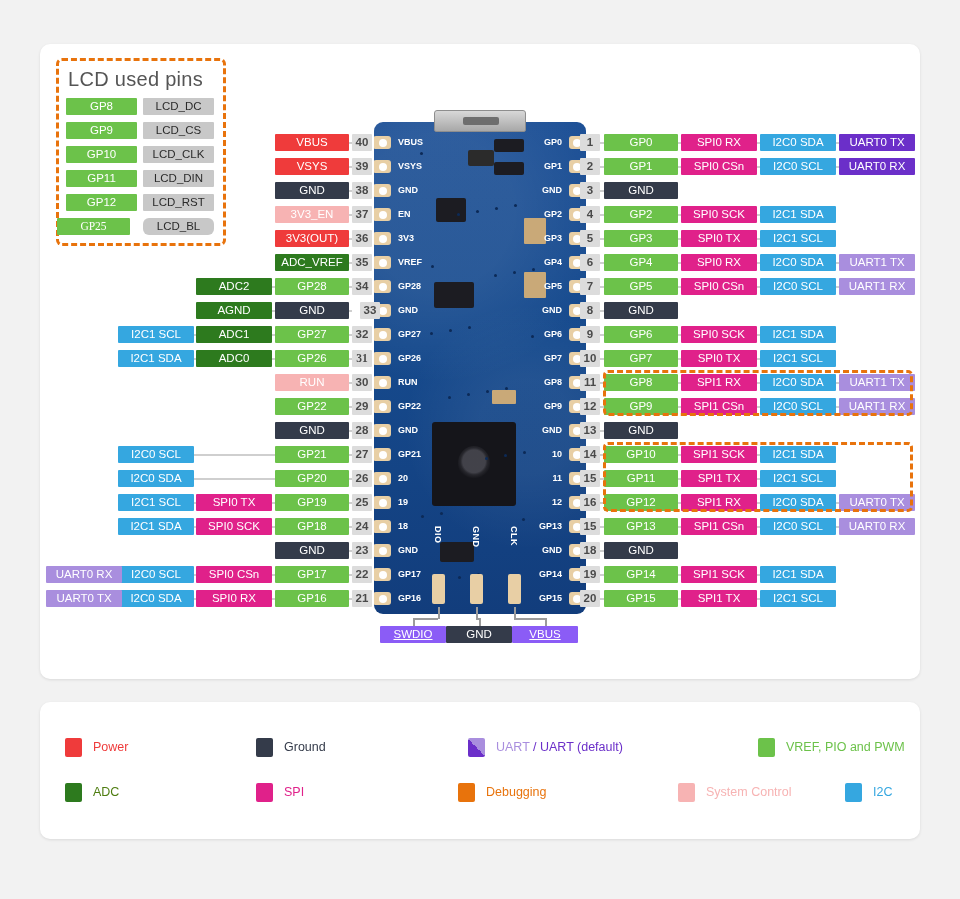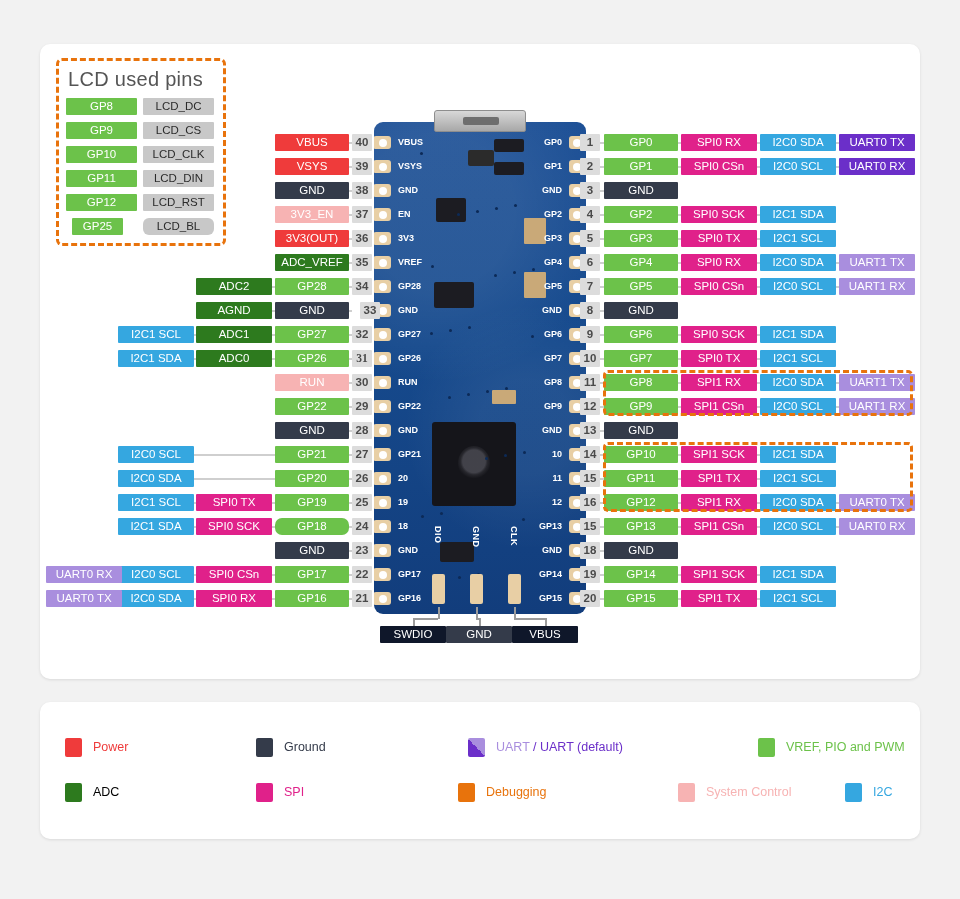--- a/index.html
+++ b/index.html
@@ -37,21 +37,21 @@
   }
   .b-gpio  { background: #6cc24a; }
   .b-spi   { background: #e0218a; }
   .b-i2c   { background: #35a7e0; }
   .b-uart0 { background: #6b2fc9; }
   .b-uart1 { background: #a98ede; }
   .b-gnd   { background: #343b4a; }
   .b-pwr   { background: #ef3b3b; }
   .b-sys   { background: #f7b3b3; }
   .b-adc   { background: #2d7a1e; }
-  .b-debug { background: #0f172a; }
+  .b-debug { background: #8b5cf6; text-decoration: underline; }
   .b-lcd   { background: #c8c8c8; color:#2b2b2b; }
 
   .pinnum {
     position: absolute;
     height: 17px; line-height: 17px;
     width: 20px;
     text-align: center;
     background: #dcdcdc;
     color: #4a4a4a;
     font-size: 11.5px;
@@ -234,21 +234,21 @@
       <div class="badge b-gpio lcd-row-gp" style="top: 98px; left: 66px; width: 71px;">GP8</div>
       <div class="badge b-lcd" style="top: 98px; left: 143px; width: 71px;">LCD_DC</div>
       <div class="badge b-gpio lcd-row-gp" style="top: 122px; left: 66px; width: 71px;">GP9</div>
       <div class="badge b-lcd" style="top: 122px; left: 143px; width: 71px;">LCD_CS</div>
       <div class="badge b-gpio lcd-row-gp" style="top: 146px; left: 66px; width: 71px;">GP10</div>
       <div class="badge b-lcd" style="top: 146px; left: 143px; width: 71px;">LCD_CLK</div>
       <div class="badge b-gpio lcd-row-gp" style="top: 170px; left: 66px; width: 71px;">GP11</div>
       <div class="badge b-lcd" style="top: 170px; left: 143px; width: 71px;">LCD_DIN</div>
       <div class="badge b-gpio lcd-row-gp" style="top: 194px; left: 66px; width: 71px;">GP12</div>
       <div class="badge b-lcd" style="top: 194px; left: 143px; width: 71px;">LCD_RST</div>
-      <div class="badge b-gpio lcd-row-gp" style="top: 218px; left: 72px; width: 51px;">GP25</div>
+      <div class="badge b-gpio lcd-row-gp" style="top: 218px; left: 57px; width: 73px; font-family: Liberation Serif, serif;">GP25</div>
       <div class="badge b-lcd" style="top: 218px; left: 143px; width: 71px; border-radius: 6px;">LCD_BL</div>
     </div>
 
   <div id="board">
     <div id="board-inner">
       <div id="bootsel"></div>
       <div id="rp2040"></div>
       <div class="chip" style="left:62px; top:76px; width:30px; height:24px;"></div>
       <div class="chip" style="left:60px; top:160px; width:40px; height:26px;"></div>
       <div class="chip" style="left:66px; top:420px; width:34px; height:20px;"></div>
@@ -525,21 +525,21 @@
       <div class="conn" style="left: 194px; top: 478px; width: 2px;"></div>
       <div class="pinnum" style="left: 352px; top: 494px;">25</div>
       <div class="conn" style="left: 346px; top: 502px; width: 6px;"></div>
       <div class="badge b-gpio" style="left: 275px; top: 494px; width: 74px;">GP19</div>
       <div class="badge b-spi" style="left: 196px; top: 494px; width: 76px;">SPI0 TX</div>
       <div class="conn" style="left: 272px; top: 502px; width: 3px;"></div>
       <div class="badge b-i2c" style="left: 118px; top: 494px; width: 76px;">I2C1 SCL</div>
       <div class="conn" style="left: 194px; top: 502px; width: 2px;"></div>
       <div class="pinnum" style="left: 352px; top: 518px;">24</div>
       <div class="conn" style="left: 346px; top: 526px; width: 6px;"></div>
-      <div class="badge b-gpio" style="left: 275px; top: 518px; width: 74px; border-radius: 7px;">GP18</div>
+      <div class="badge b-gpio" style="left: 275px; top: 518px; width: 74px;">GP18</div>
       <div class="badge b-spi" style="left: 196px; top: 518px; width: 76px;">SPI0 SCK</div>
       <div class="conn" style="left: 272px; top: 526px; width: 3px;"></div>
       <div class="badge b-i2c" style="left: 118px; top: 518px; width: 76px;">I2C1 SDA</div>
       <div class="conn" style="left: 194px; top: 526px; width: 2px;"></div>
       <div class="pinnum" style="left: 352px; top: 542px;">23</div>
       <div class="conn" style="left: 346px; top: 550px; width: 6px;"></div>
       <div class="badge b-gnd" style="left: 275px; top: 542px; width: 74px;">GND</div>
       <div class="pinnum" style="left: 352px; top: 566px;">22</div>
       <div class="conn" style="left: 346px; top: 574px; width: 6px;"></div>
       <div class="badge b-gpio" style="left: 275px; top: 566px; width: 74px;">GP17</div>
@@ -722,21 +722,21 @@
   <div id="legend-items">
       <div class="leg-sw" style="background: rgb(239, 59, 59); left: 65px; top: 738px;"></div>
       <div class="leg-tx" style="left: 93px; top: 738px; color: rgb(239, 59, 59);">Power</div>
       <div class="leg-sw" style="background: rgb(52, 59, 74); left: 256px; top: 738px;"></div>
       <div class="leg-tx" style="left: 284px; top: 738px; color: rgb(52, 59, 74);">Ground</div>
       <div class="leg-split" style="left: 468px; top: 738px;"></div>
       <div class="leg-tx" style="left: 496px; top: 738px; color: rgb(169, 142, 222);"><span style="color: rgb(169, 142, 222);">UART</span><span style="color: rgb(107, 47, 201);"> / UART (default)</span></div>
       <div class="leg-sw" style="background: rgb(108, 194, 74); left: 758px; top: 738px;"></div>
       <div class="leg-tx" style="left: 786px; top: 738px; color: rgb(108, 194, 74);">VREF, PIO and PWM</div>
       <div class="leg-sw" style="background: rgb(45, 122, 30); left: 65px; top: 783px;"></div>
-      <div class="leg-tx" style="left: 93px; top: 783px; color: #000000;">ADC</div>
+      <div class="leg-tx" style="left: 93px; top: 783px; color: #4d7c0f;">ADC</div>
       <div class="leg-sw" style="background: rgb(224, 33, 138); left: 256px; top: 783px;"></div>
       <div class="leg-tx" style="left: 284px; top: 783px; color: rgb(224, 33, 138);">SPI</div>
       <div class="leg-sw" style="background: rgb(232, 115, 12); left: 458px; top: 783px;"></div>
       <div class="leg-tx" style="left: 486px; top: 783px; color: rgb(232, 115, 12);">Debugging</div>
       <div class="leg-sw" style="background: rgb(247, 179, 179); left: 678px; top: 783px;"></div>
       <div class="leg-tx" style="left: 706px; top: 783px; color: rgb(247, 179, 179);">System Control</div>
       <div class="leg-sw" style="background: rgb(53, 167, 224); left: 845px; top: 783px;"></div>
       <div class="leg-tx" style="left: 873px; top: 783px; color: rgb(53, 167, 224);">I2C</div>
     </div>
 </div>

